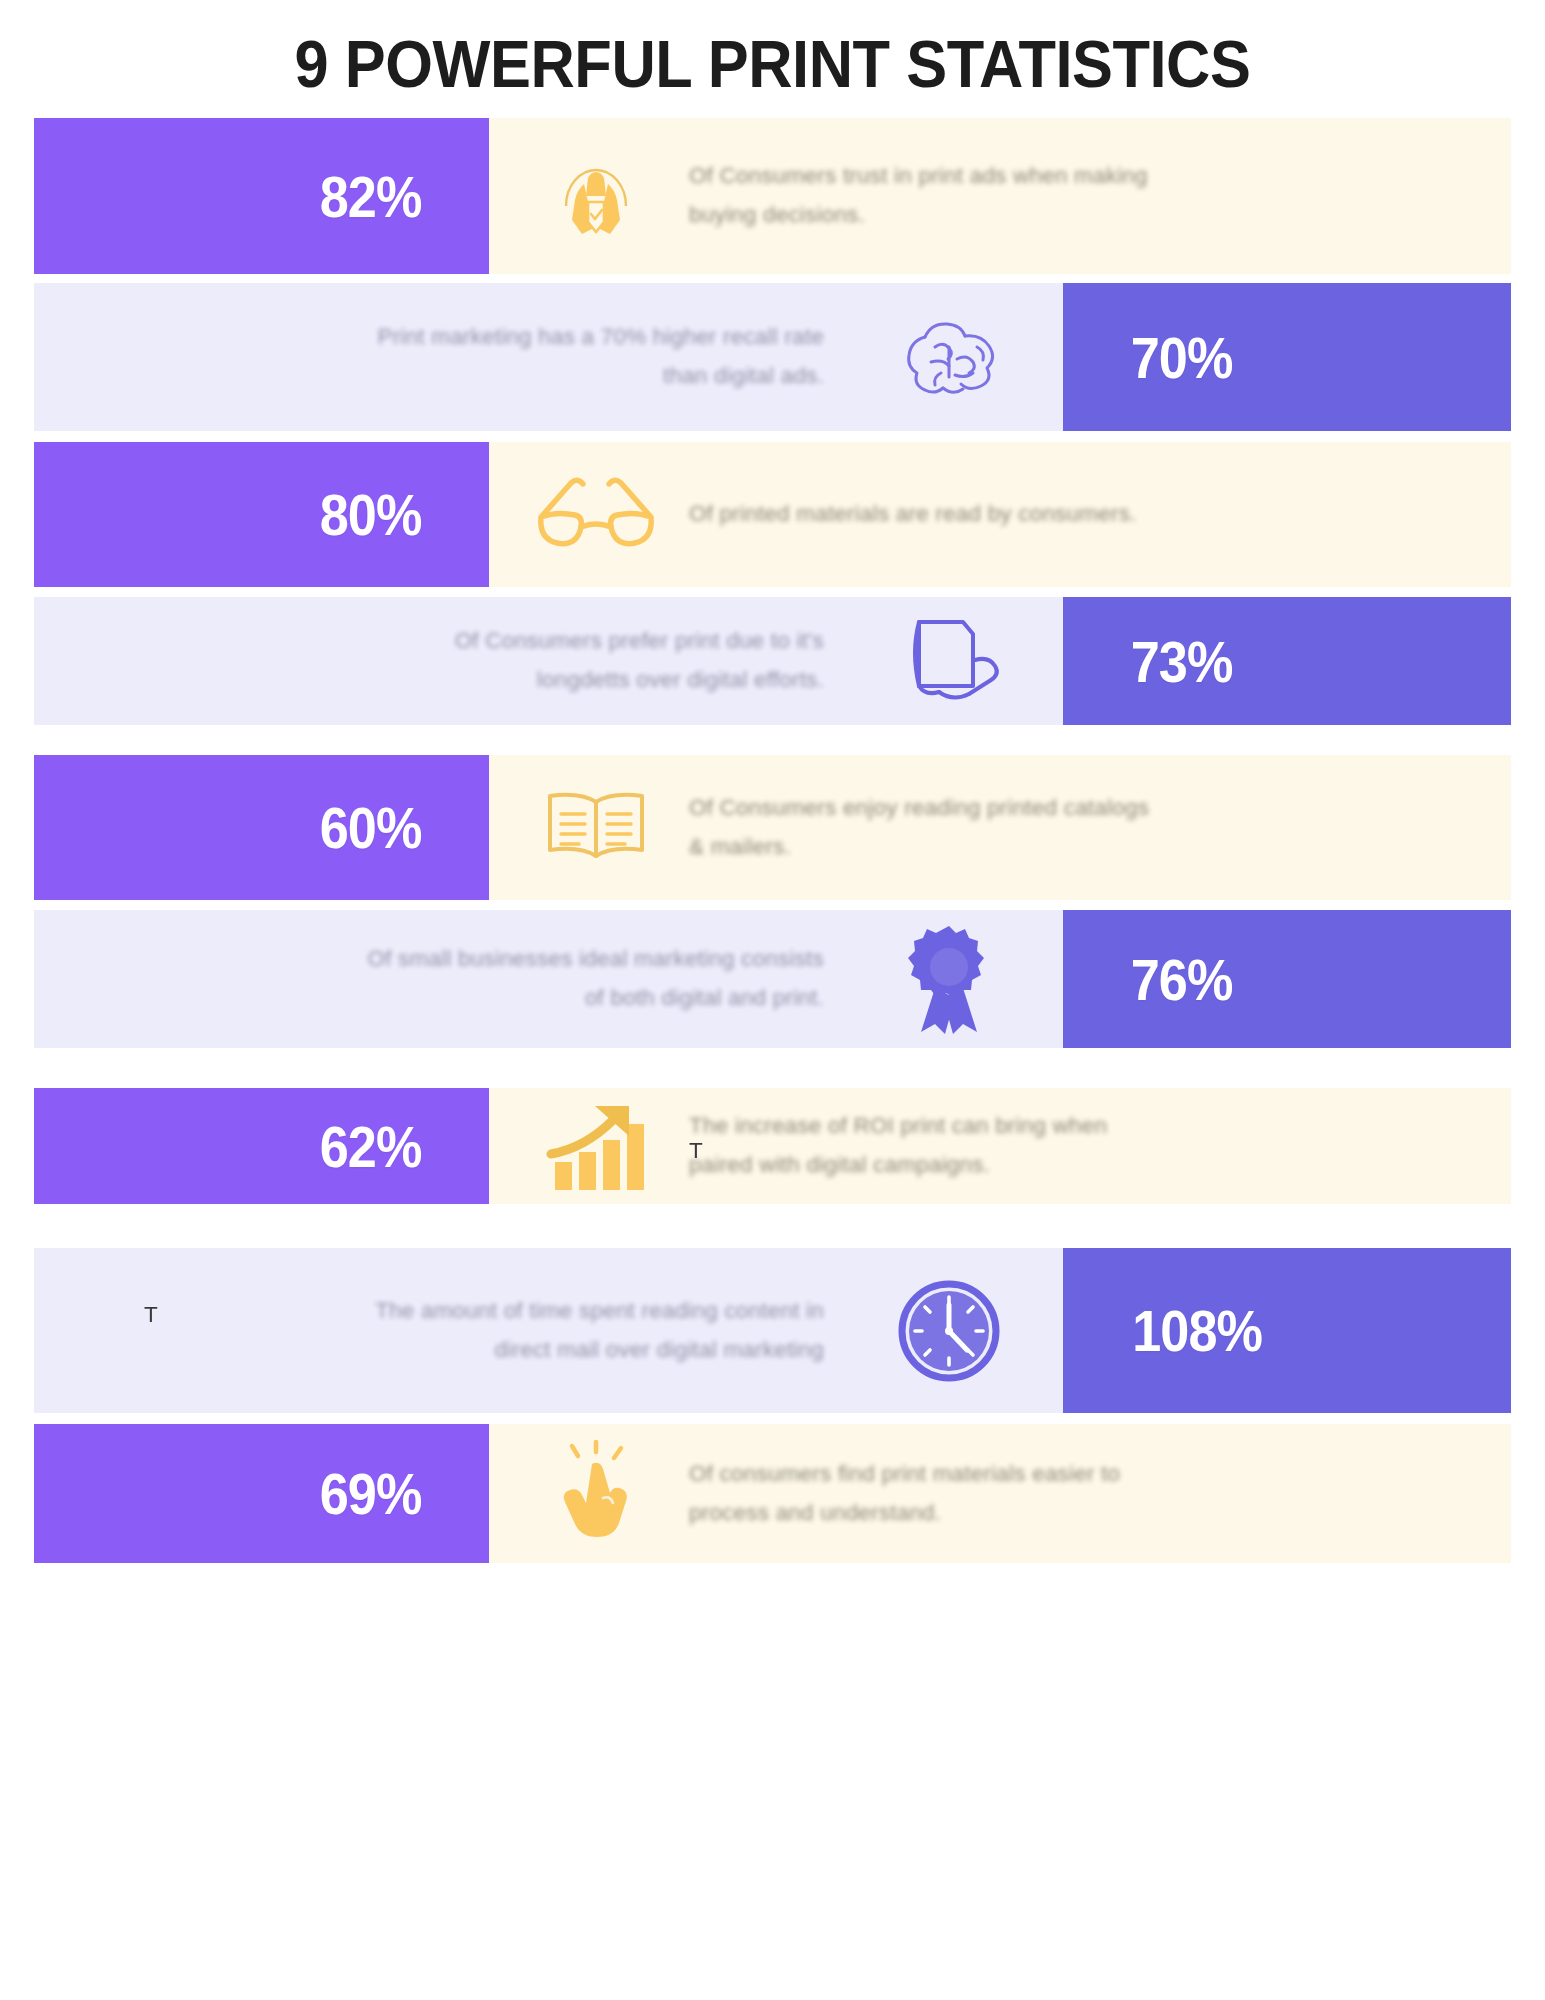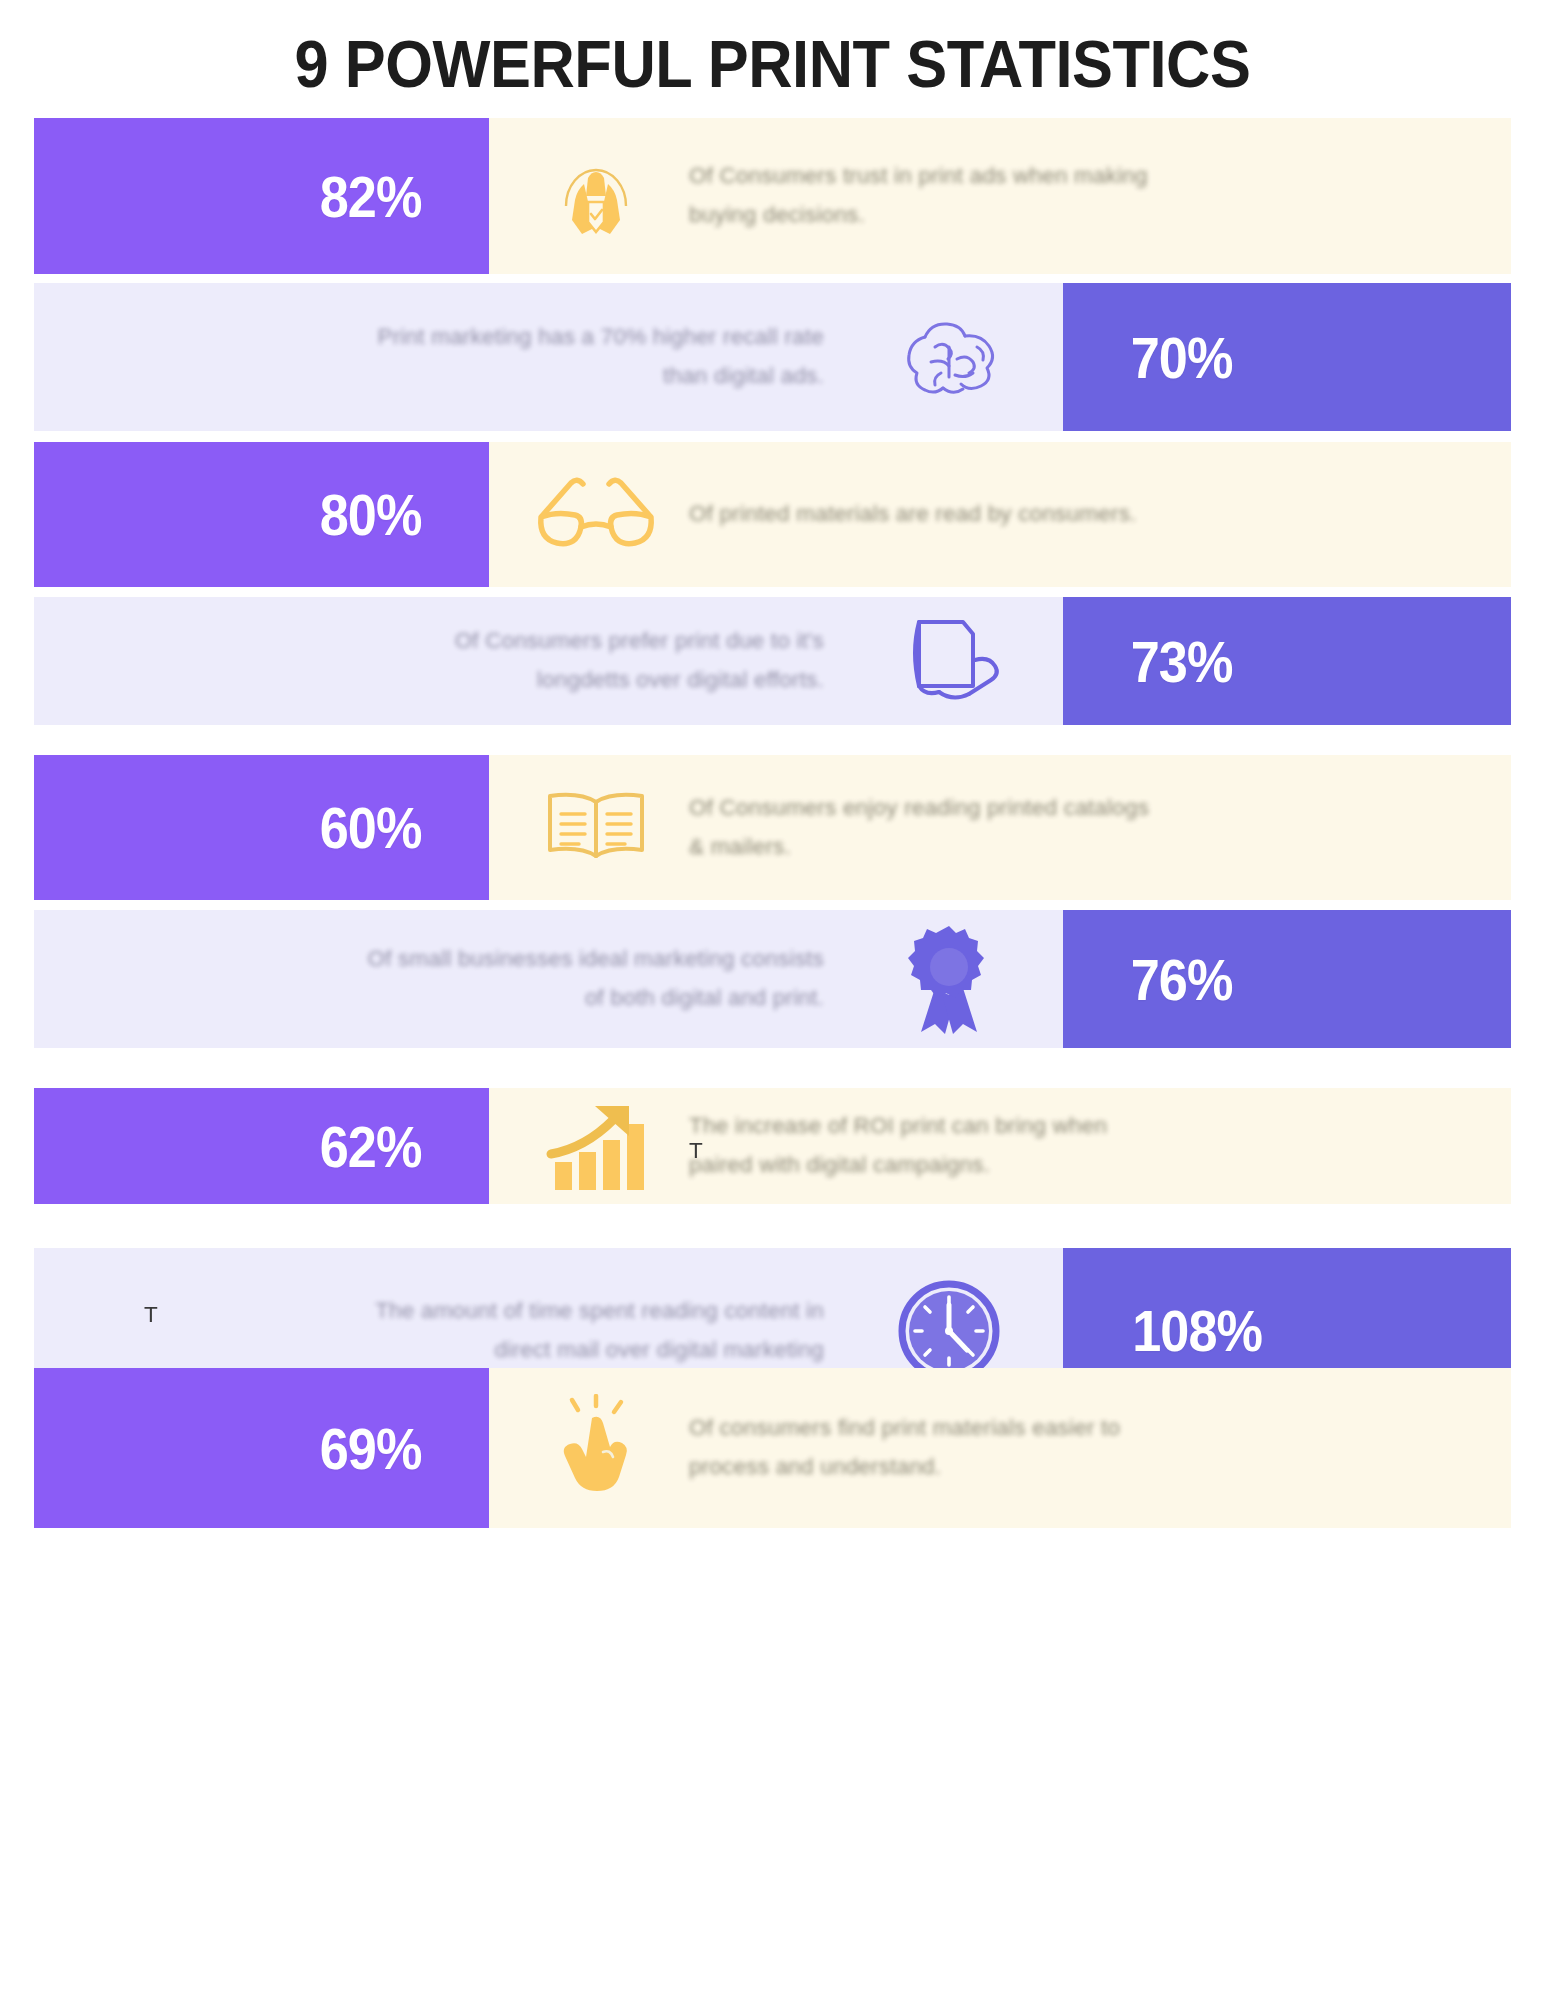--- a/index.html
+++ b/index.html
@@ -342,21 +342,21 @@
     </div>
     <div class="desc purple">
       <span>
         <span>The amount of time spent reading content in</span>
         <span>direct mail over digital marketing</span>
       </span>
     </div>
     <div class="sharp-lead" style="left:110px; top:48px;">T</div>
   </div>
 
-  <div class="row" style="top:1368px; height:160px;padding-left:16px;">
+  <div class="row" style="top:1424px; height:139px;padding-left:16px;">
     <div class="band yellow"></div>
     <div class="statblock yellow">
       <span class="pct">69%</span>
     </div>
     <div class="iconcell yellow">
       <svg width="96" height="108" viewBox="0 0 96 108">
         <g stroke="#fbc85f" stroke-width="4.5" stroke-linecap="round" fill="none">
           <path d="M30 16 l-6 -10"></path>
           <path d="M48 12 v-10"></path>
           <path d="M66 18 l7 -10"></path>

